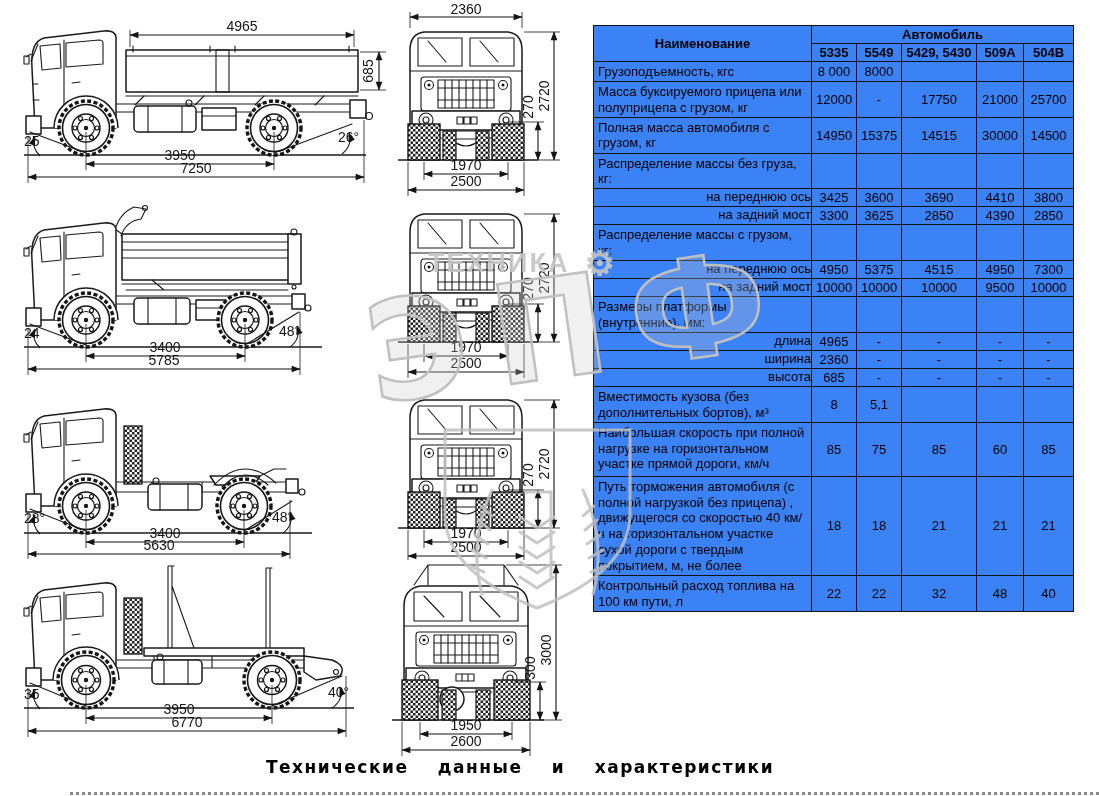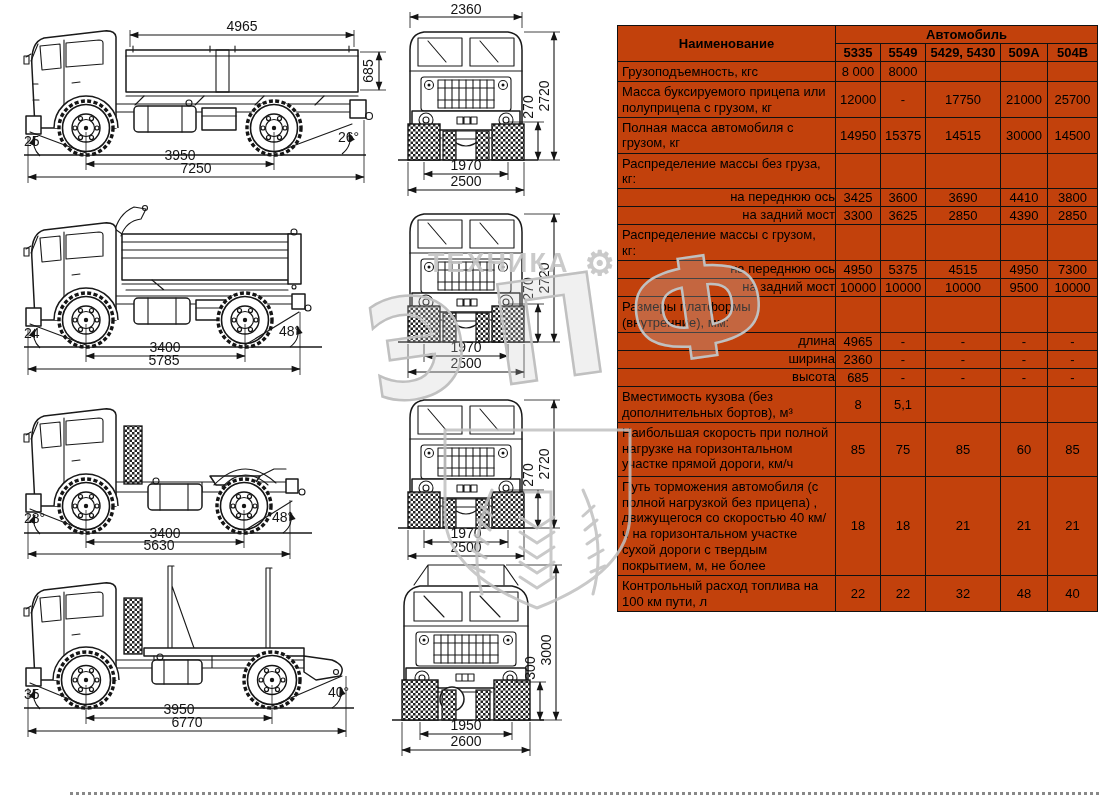--- a/index.html
+++ b/index.html
@@ -8,22 +8,22 @@
   .drawings{position:absolute;left:0;top:0;width:634px;height:770px}
   .drawings svg{position:absolute}
   
   .o{fill:#fff;stroke:#1a1a1a;stroke-width:1.5;stroke-linejoin:round}
   .t{fill:none;stroke:#1a1a1a;stroke-width:1.1;stroke-linejoin:round;stroke-linecap:round}
   .g{stroke:#1a1a1a;stroke-width:1.4}
   .dim{stroke:#141414;stroke-width:1.1;fill:none}
   .ext{stroke:#141414;stroke-width:.8;fill:none}
   .d{font:14px "Liberation Sans",sans-serif;fill:#141414}
   
-  table.spec{position:absolute;left:617px;top:25px;border-collapse:collapse;table-layout:fixed;
-             width:480px;font-size:13px;background:#c2410c}
+  table.spec{position:absolute;left:593px;top:25px;border-collapse:collapse;table-layout:fixed;
+             width:480px;font-size:13px;background:#3b82f6}
   .spec th,.spec td{border:1.6px solid #111;padding:1px 4px;overflow:hidden}
   .spec th{font-weight:bold;text-align:center;vertical-align:middle}
   .spec td.lbl{text-align:left;vertical-align:top;line-height:1.22;padding-top:2px}
   .spec td.lbl.r{text-align:right;vertical-align:middle;padding-right:0;padding-top:0}
   .spec td.val{text-align:center;vertical-align:middle}
   
   .caption{position:absolute;left:250px;top:757px;width:540px;text-align:center;font-weight:bold;
            font-size:17px;letter-spacing:1.5px;word-spacing:22px;font-family:"DejaVu Sans",sans-serif}
   
   .wm{position:absolute;pointer-events:none;z-index:40}
@@ -718,15 +718,16 @@
       <path d="M25,8 H210 V92 Q210,150 117,186 Q25,150 25,92 Z"></path>
       <path d="M105,70 h26 v85"></path>
       <path d="M100,155 l17,11 l17,-11 M100,140 l17,11 l17,-11 M100,125 l17,11 l17,-11 M100,110 l17,11 l17,-11 M100,95 l17,11 l17,-11"></path>
       <path d="M62,172 Q48,120 72,68"></path>
       <path d="M64,150 l-14,-6 M66,136 l-14,-8 M68,122 l-13,-9 M70,108 l-12,-10 M72,94 l-11,-10"></path>
       <path d="M173,172 Q187,120 163,68"></path>
       <path d="M171,150 l14,-6 M169,136 l14,-8 M167,122 l13,-9 M165,108 l12,-10 M163,94 l11,-10"></path>
     </g>
   </svg>
 
+  <div class="caption">Технические данные и характеристики</div>
 
   <div class="scanline"></div>
 </div>
 
 </body></html>

